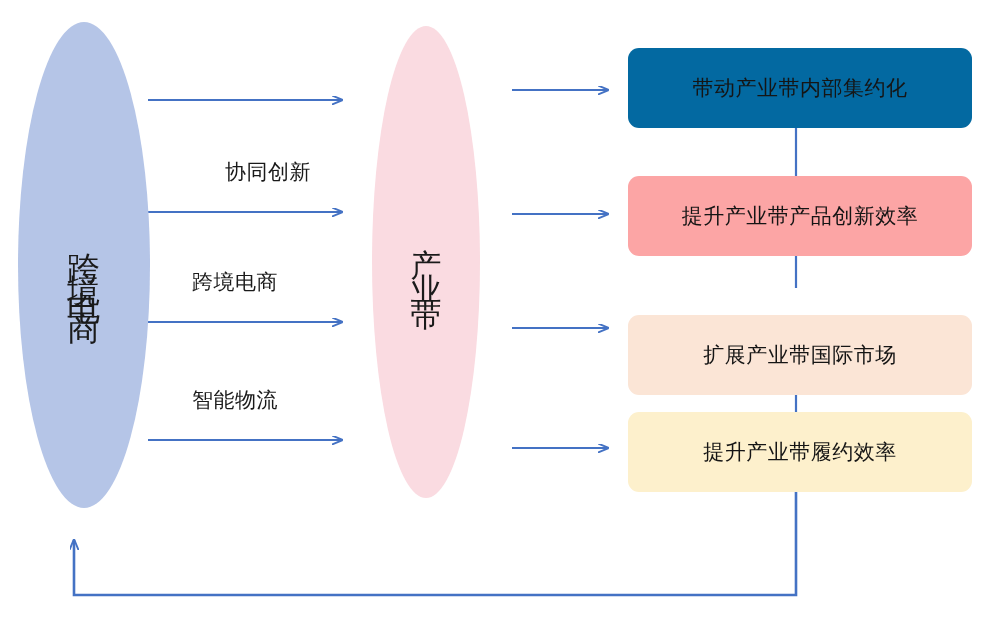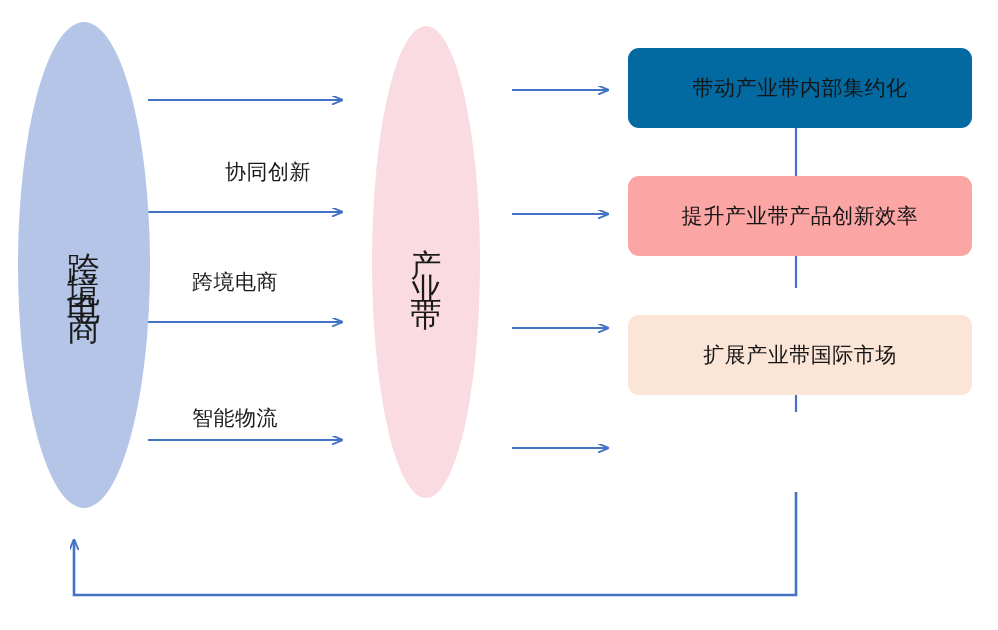--- a/index.html
+++ b/index.html
@@ -135,26 +135,29 @@
   <div class="ellipse" id="ellipse-source">
     <span class="ellipse-label">跨境电商</span>
   </div>
 
   <div class="ellipse" id="ellipse-hub">
     <span class="ellipse-label">产业带</span>
   </div>
 
   <span class="flow-label" style="left:192px; top:158px;margin-left:33px;">协同创新</span>
   <span class="flow-label" style="left:192px; top:268px;">跨境电商</span>
-  <span class="flow-label" style="left:192px; top:404px;">智能物流</span>
+  <span class="flow-label" style="left:192px; top:386px;">智能物流</span>
 
   <div class="outcome-box" id="outcome-box-0">
     <span>带动产业带内部集约化</span>
   </div>
   <div class="outcome-box" id="outcome-box-1">
     <span>提升产业带产品创新效率</span>
   </div>
   <div class="outcome-box" id="outcome-box-2">
     <span>扩展产业带国际市场</span>
   </div>
+  <div class="outcome-box" id="outcome-box-3">
+    <span>提升产业带履约效率</span>
+  </div>
 
 
 </div>
 
 </body></html>

